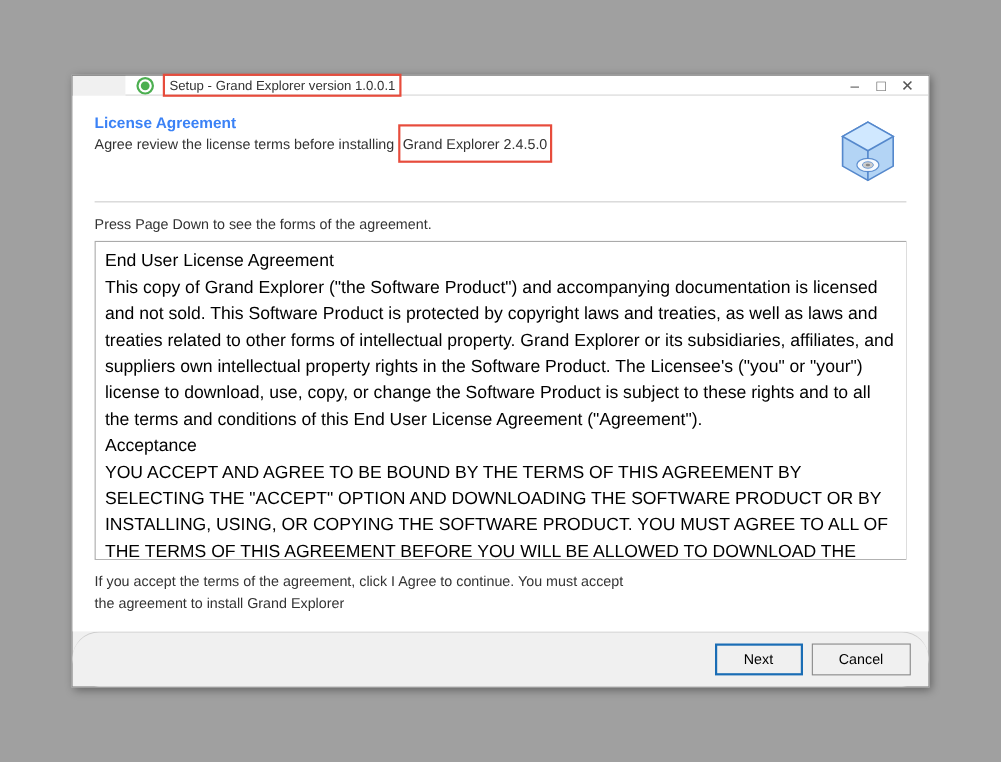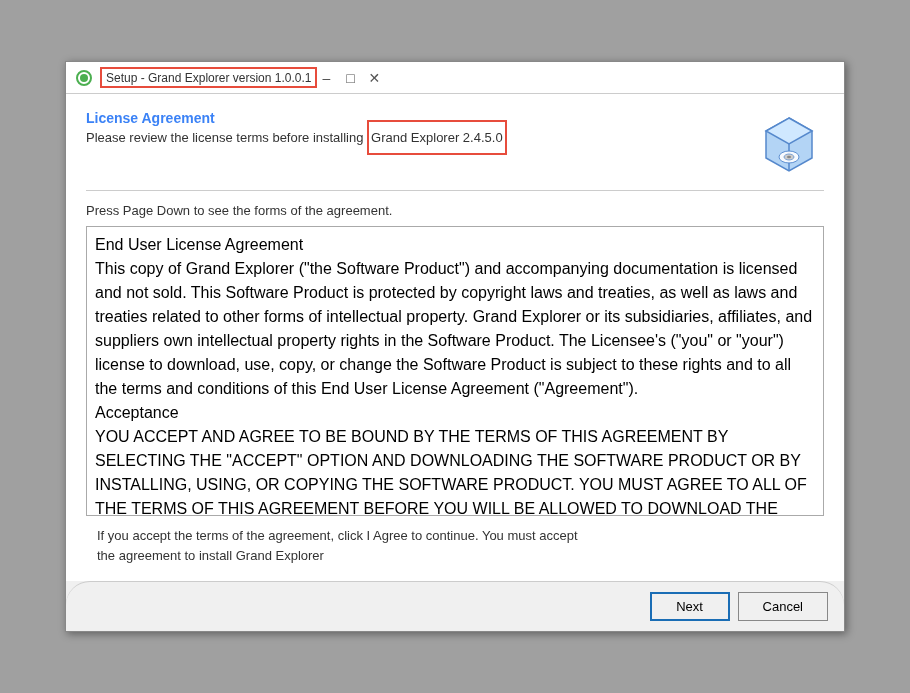--- a/index.html
+++ b/index.html
@@ -19,22 +19,24 @@
       background: #f0f0f0;
       border: 1px solid #888;
       box-shadow: 2px 2px 8px rgba(0,0,0,0.4);
     }
 
     .title-bar {
       background: #fff;
       border-bottom: 1px solid #ccc;
       display: flex;
       align-items: center;
+      justify-content: space-between;
       padding: 6px 10px;
-      height: 32px;
+      height: 18px;
+      margin-left: 48px;
     }
 
     .title-bar-left {
       display: flex;
       align-items: center;
       gap: 8px;
     }
 
     .title-icon {
       width: 16px;
@@ -212,21 +214,21 @@
       <button class="title-btn">□</button>
       <button class="title-btn close">✕</button>
     </div>
   </div>
 
   <div class="content">
     <div class="header-section">
       <div class="header-text-area">
         <div class="section-title">License Agreement</div>
         <div class="section-subtitle">
-          <span>Please review the license terms before installing </span><span class="subtitle-highlight">Grand Explorer 2.4.5.0</span>
+          <span>Agree review the license terms before installing </span><span class="subtitle-highlight">Grand Explorer 2.4.5.0</span>
         </div>
       </div>
       <div class="package-icon">
 
         <svg width="65" height="65" viewBox="0 0 65 65">
 
           <polygon points="32,5 55,18 55,45 32,58 9,45 9,18" fill="#b3d4f5" stroke="#5588cc" stroke-width="1.5"></polygon>
           <polygon points="32,5 55,18 32,31 9,18" fill="#d0e8ff" stroke="#5588cc" stroke-width="1.5"></polygon>
           <line x1="32" y1="31" x2="32" y2="58" stroke="#5588cc" stroke-width="1.5"></line>
 
@@ -243,21 +245,21 @@
 
     <div class="license-box">
       <pre style="white-space: pre-wrap; font-family: Liberation Sans, sans-serif; font-size: 16px; line-height: 1.5;">End User License Agreement
 This copy of Grand Explorer ("the Software Product") and accompanying documentation is licensed and not sold. This Software Product is protected by copyright laws and treaties, as well as laws and treaties related to other forms of intellectual property. Grand Explorer or its subsidiaries, affiliates, and suppliers own intellectual property rights in the Software Product. The Licensee's ("you" or "your") license to download, use, copy, or change the Software Product is subject to these rights and to all the terms and conditions of this End User License Agreement ("Agreement").
 Acceptance
 YOU ACCEPT AND AGREE TO BE BOUND BY THE TERMS OF THIS AGREEMENT BY SELECTING THE "ACCEPT" OPTION AND DOWNLOADING THE SOFTWARE PRODUCT OR BY INSTALLING, USING, OR COPYING THE SOFTWARE PRODUCT. YOU MUST AGREE TO ALL OF THE TERMS OF THIS AGREEMENT BEFORE YOU WILL BE ALLOWED TO DOWNLOAD THE SOFTWARE PRODUCT. IF YOU DO NOT AGREE TO ALL OF THE TERMS OF THIS AGREEMENT, YOU MUST SELECT "DECLINE" AND YOU MUST NOT INSTALL, USE, OR COPY THE SOFTWARE PRODUCT.
 License Grant
 This Agreement entitles you to install and use one copy of the Software Product. In addition, you may make one archival copy of the Software Product. The archival copy must be on a storage medium other than a hard drive, and may only be used for the reinstallation of the Software Product. This Agreement does not permit the installation or use of multiple copies of the Software Product, or the installation of the Software Product on more than one computer at any given time, on a system that allows shared used of applications, on a multi-user network, or on any configuration or system of computers that allows multiple users.</pre>
     </div>
 
-    <div class="accept-text" style="white-space: pre-line; margin-left: 11px;">If you accept the terms of the agreement, click I Agree to continue. You must accept
+    <div class="accept-text" style="white-space: pre-line;">If you accept the terms of the agreement, click I Agree to continue. You must accept
 the agreement to install Grand Explorer</div>
   </div>
 
   <div class="footer">
     <button class="btn btn-next">Next</button>
     <button class="btn">Cancel</button>
   </div>
 </div>
 
 </body></html>

